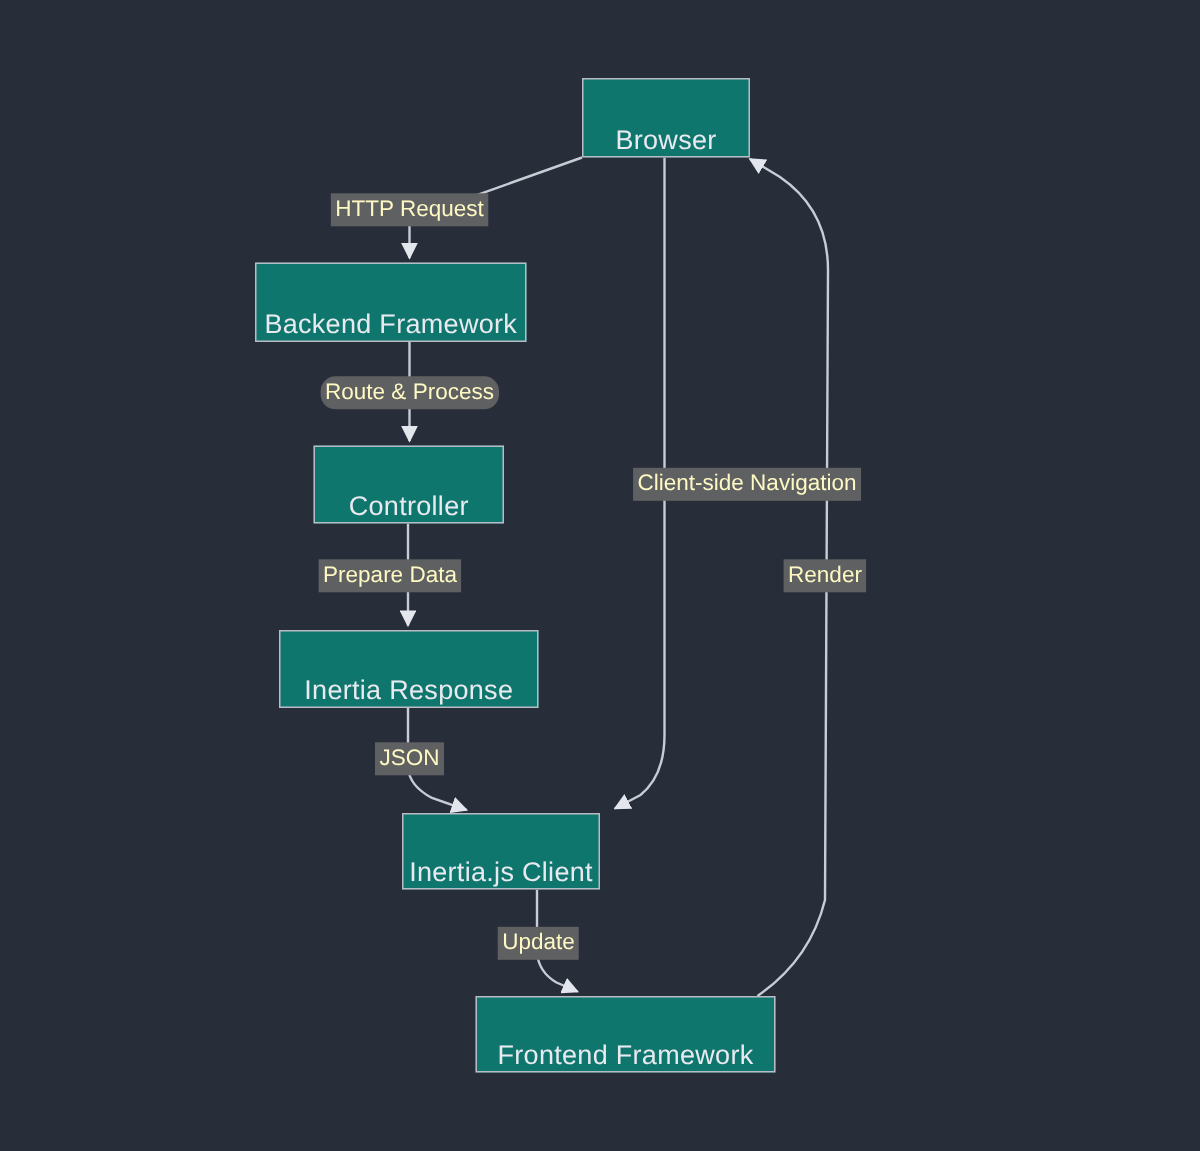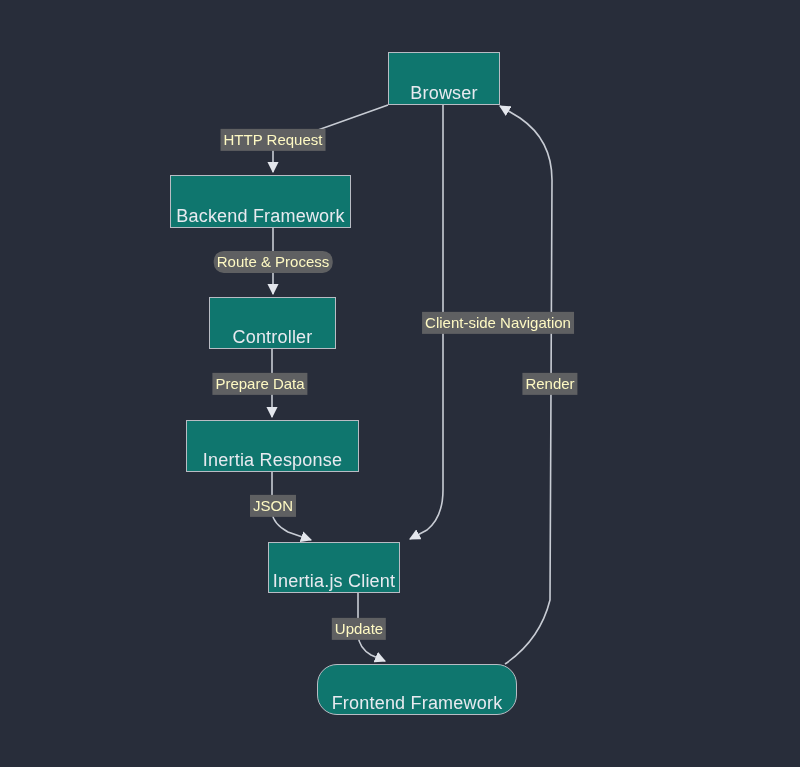--- a/index.html
+++ b/index.html
@@ -94,21 +94,21 @@
   </div>
 
   <div class="node" style="left:186px; top:420px; width:173px; height:52px;">
     <span>Inertia Response</span>
   </div>
 
   <div class="node" style="left:268px; top:542px; width:132px; height:51px;">
     <span>Inertia.js Client</span>
   </div>
 
-  <div class="node" style="left:317px; top:664px; width:200px; height:51px;border-radius:20px;">
+  <div class="node" style="left:317px; top:664px; width:200px; height:51px;">
     <span>Frontend Framework</span>
   </div>
 
   <div class="edge-label" style="left:273px; top:140px;">HTTP Request</div>
 
   <div class="edge-label" style="left:273px; top:262px;border-radius:10px;">Route &amp; Process</div>
 
   <div class="edge-label" style="left:260px; top:384px;">Prepare Data</div>
 
   <div class="edge-label" style="left:273px; top:506px;">JSON</div>

